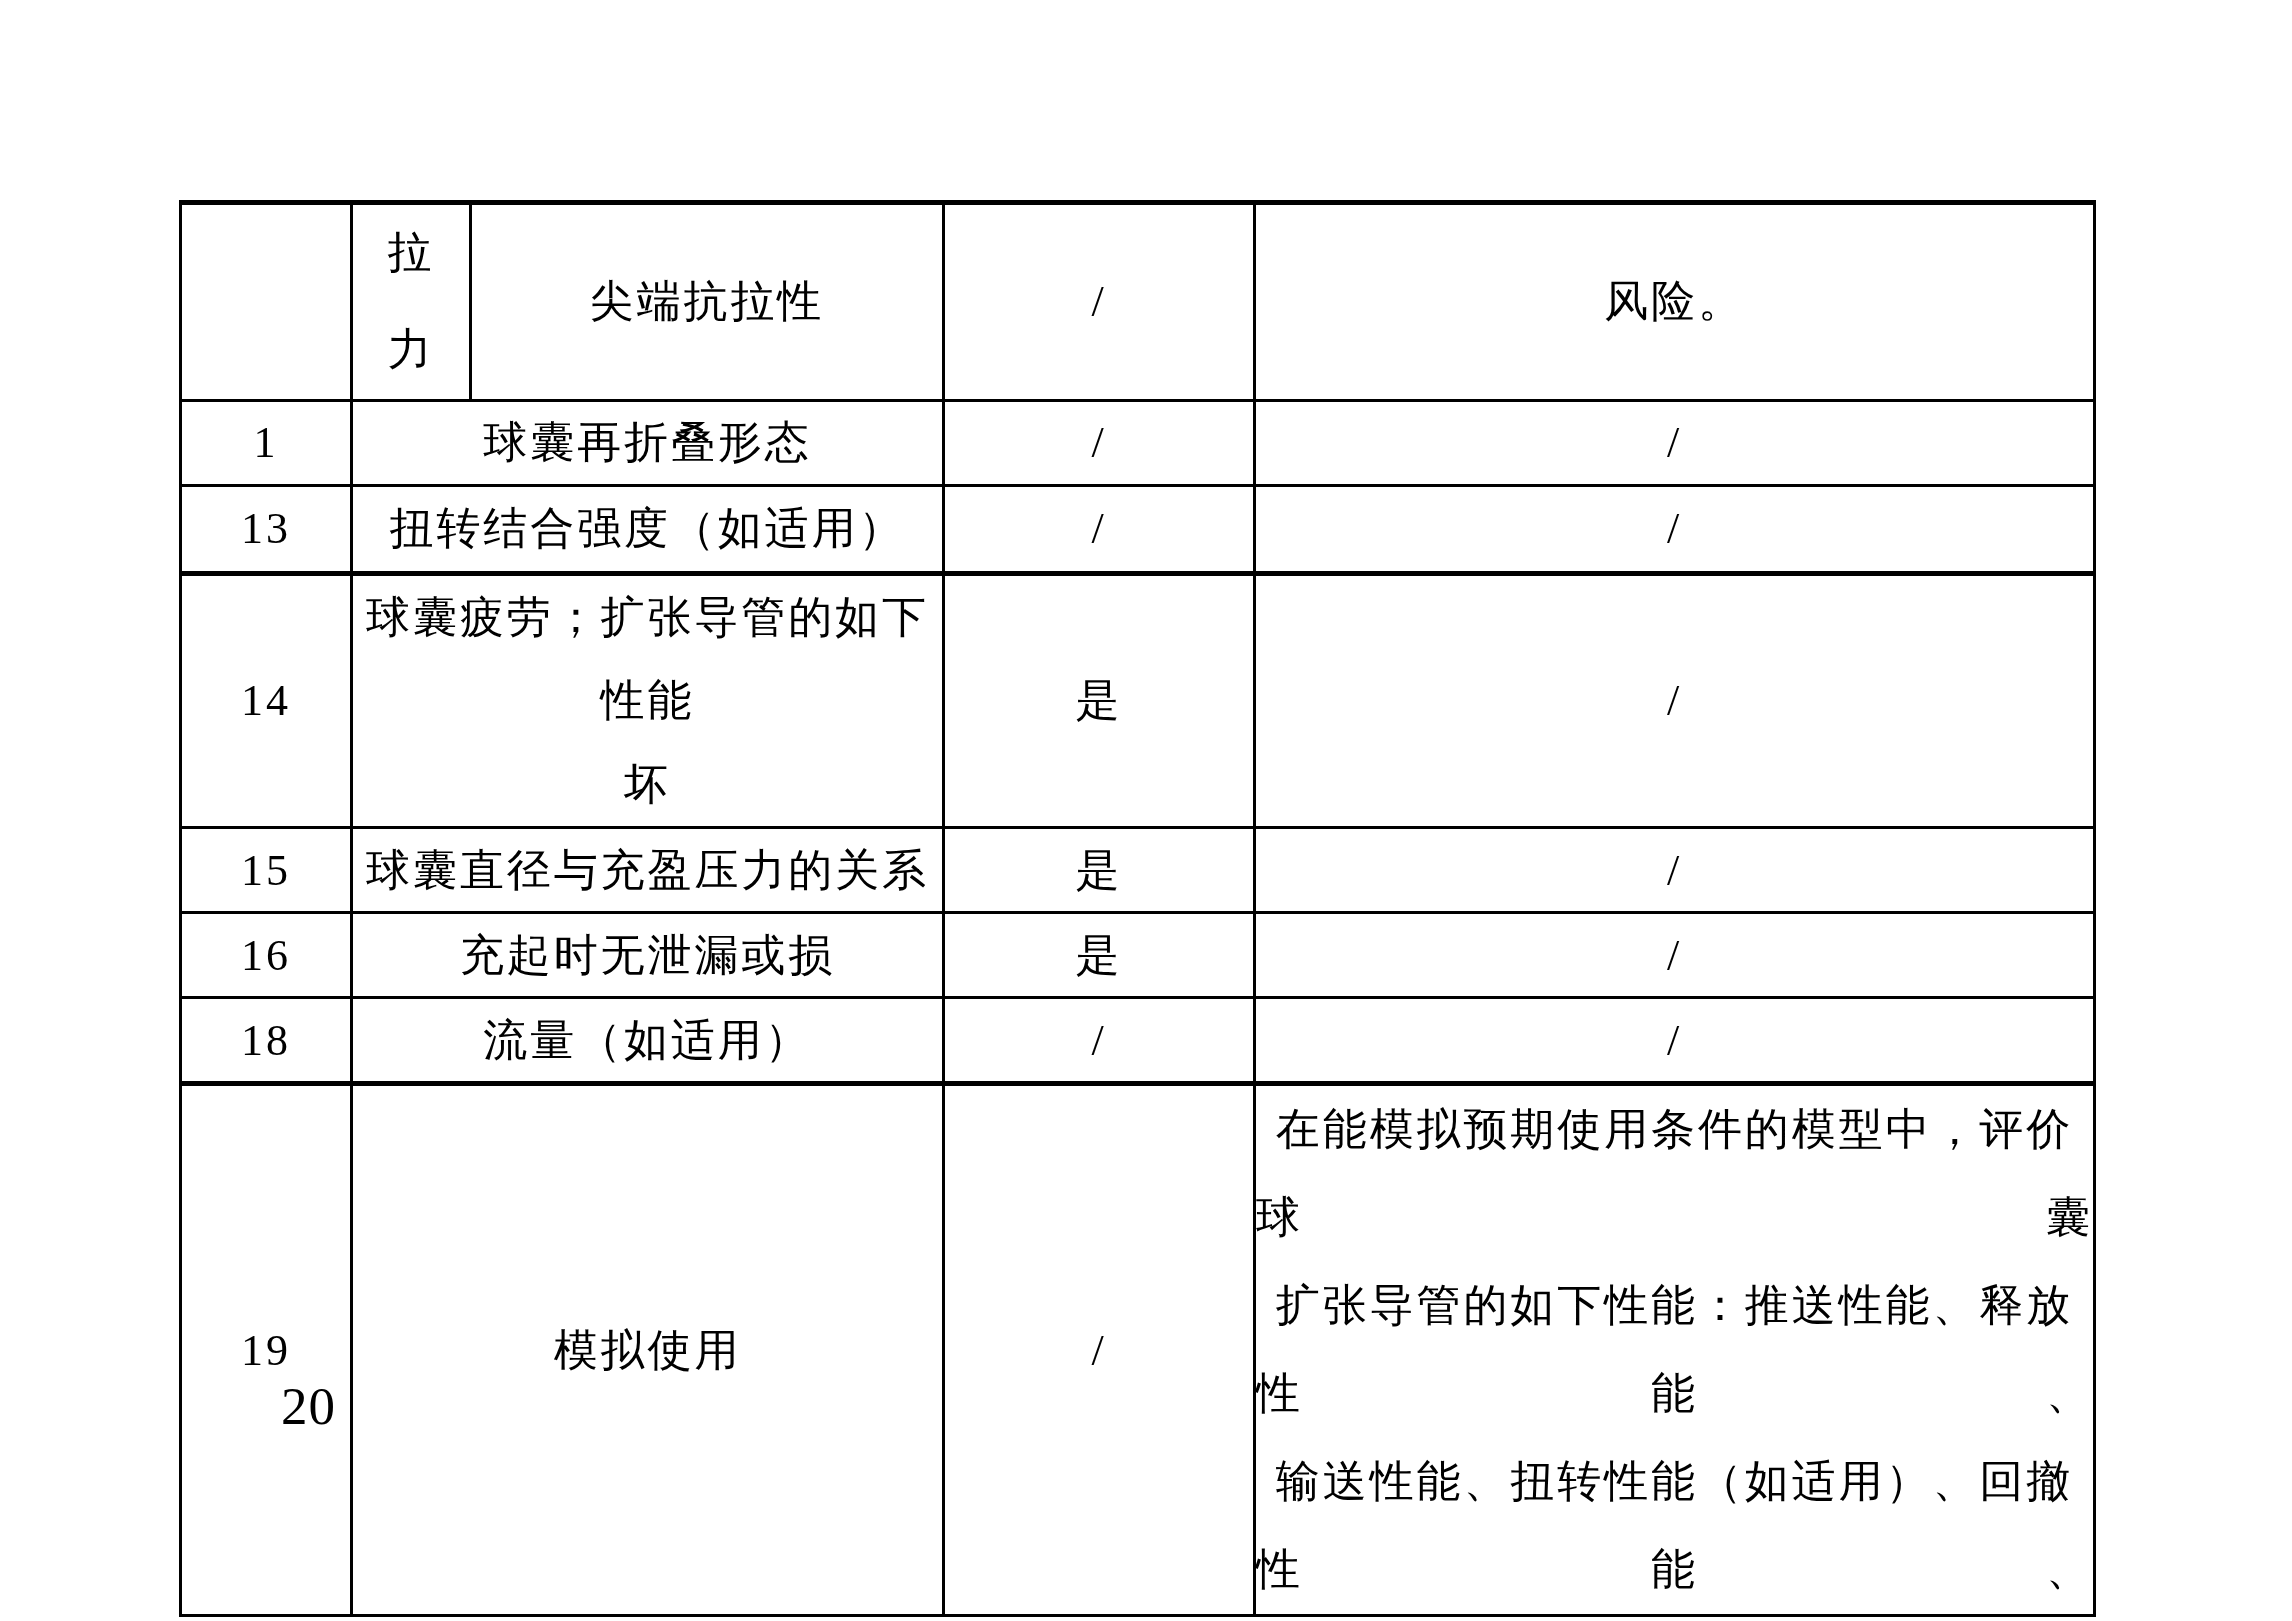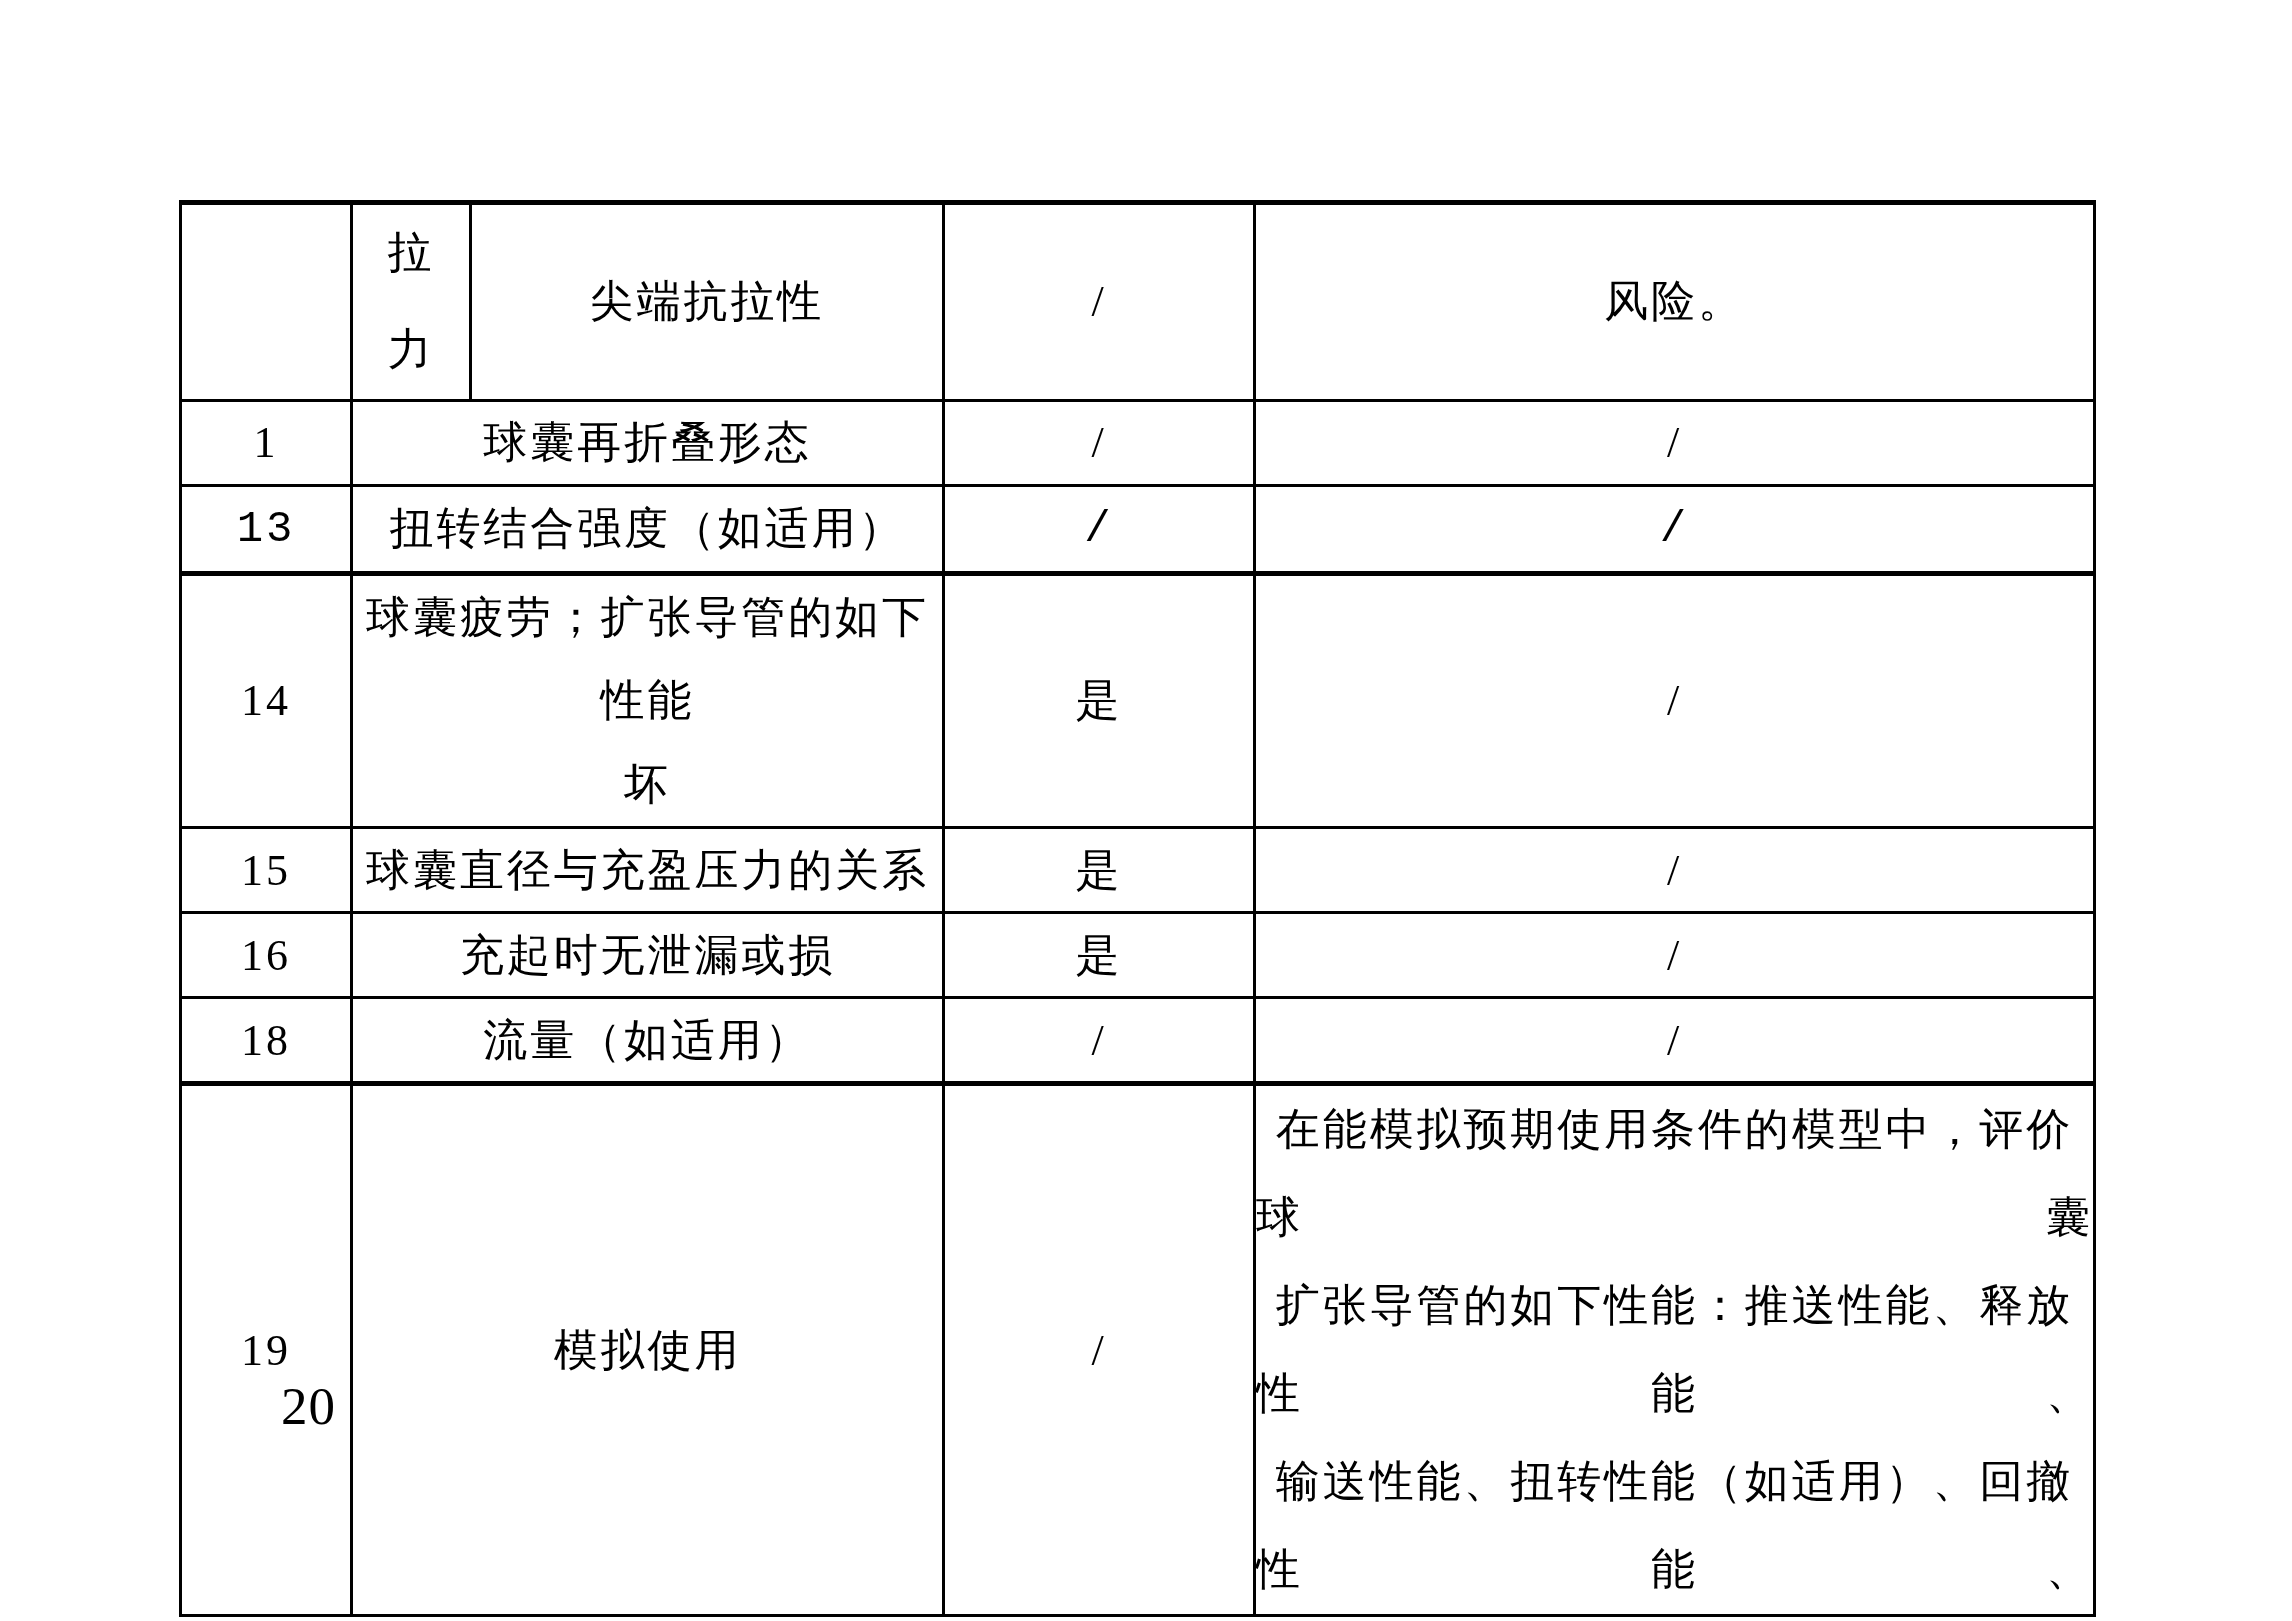--- a/index.html
+++ b/index.html
@@ -22,21 +22,21 @@
     text-align:center;
     vertical-align:middle;
     font-size:44px;
     letter-spacing:2.9px;
     padding:0;
     overflow:hidden;
   }
   tr.r-hdr td{border-top-width:5.9px;height:165px;}
   tr.r-11 td{height:80px;}
   tr.r-12 td{height:82px;}
-  tr.r-13 td{height:84px;font-family:Liberation Mono, monospace;}
+  tr.r-13 td{height:84px;}
   tr.r-14 td{height:161px;}
   tr.r-15 td{height:82px;text-align:center;}
   tr.r-16 td{height:82px;}
   tr.r-17 td{height:82px;}
   tr.r-18 td{height:82px;}
   tr.r-19 td{height:260px;}
   tr.sep-thick td{border-bottom-width:5.9px;}
   td.pre{white-space:pre-line;}
   td.cell-pull{line-height:2.2;letter-spacing:0;}
   td.cell-risk-top{vertical-align:top;padding-top:21.6px;}

